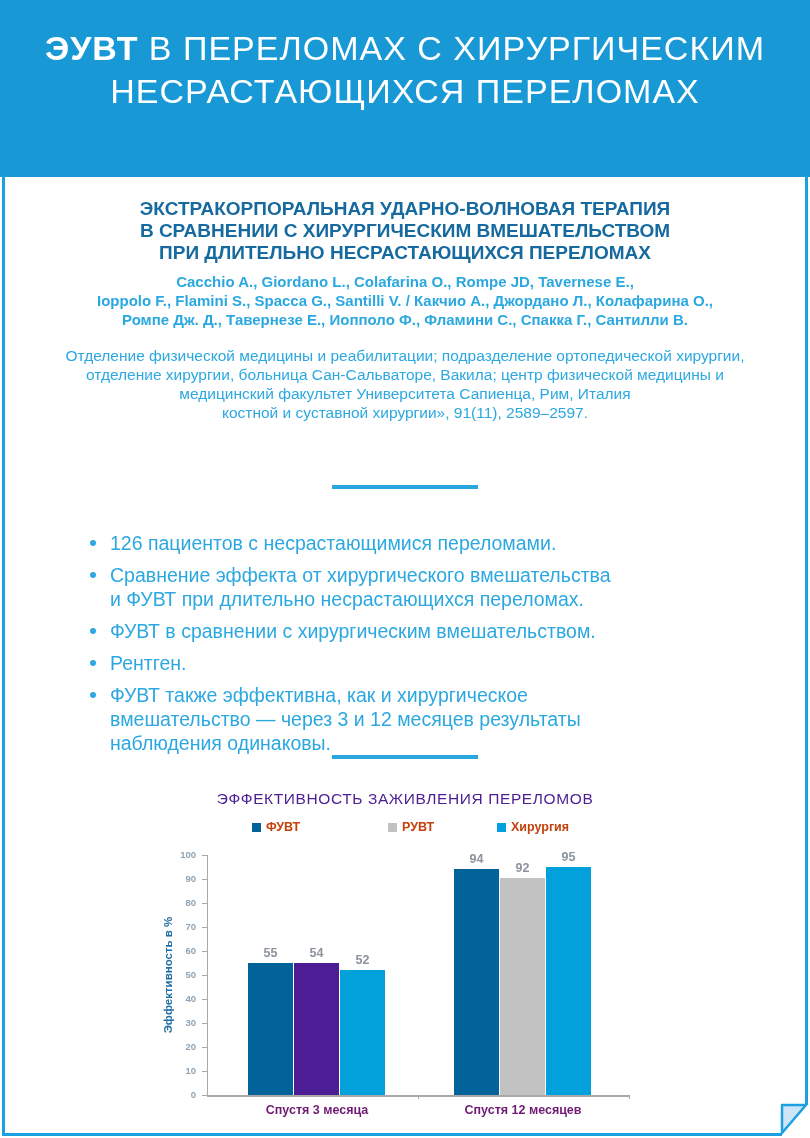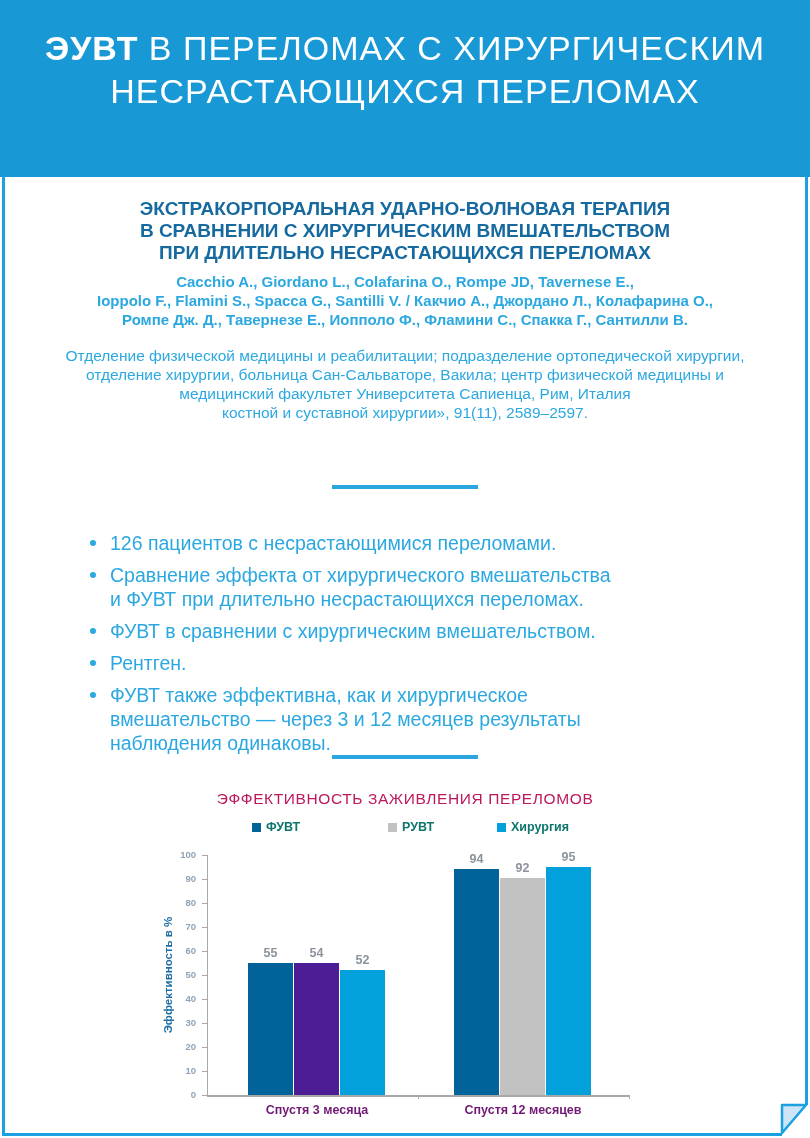--- a/index.html
+++ b/index.html
@@ -26,24 +26,24 @@
   .divider.d1{top:485px;}
   .divider.d2{top:755px;}
   
   .bullets{position:absolute;top:531px;left:88px;width:660px;list-style:none;margin:0;padding:0;}
   .bullets li{position:relative;padding-left:22px;margin-bottom:8px;color:#2CA8E0;
     font-size:19.5px;line-height:24px;font-weight:400;}
   .bullets li .dot{position:absolute;left:2px;top:9px;width:6px;height:6px;border-radius:50%;
     background:#2CA8E0;}
   .bullets li .bline{display:block;}
   
-  .chart-title{position:absolute;top:790px;left:0;right:0;text-align:center;color:#be185d;
+  .chart-title{position:absolute;top:790px;left:0;right:0;text-align:center;color:#4c1d95;
     font-size:15.5px;font-weight:400;letter-spacing:0.6px;}
   .legend{position:absolute;top:820px;left:0;right:0;height:18px;}
-  .legend-item{position:absolute;display:flex;align-items:center;gap:5px;color:#0f766e;
+  .legend-item{position:absolute;display:flex;align-items:center;gap:5px;color:#c2410c;
     font-size:12.5px;font-weight:700;}
   .legend-swatch{width:9px;height:9px;display:inline-block;}
   .chart{position:absolute;top:845px;left:0;width:810px;height:293px;}
   .plot-area{position:absolute;left:207px;top:10px;width:421px;height:240px;
     border-left:1px solid #A8A8A8;border-bottom:2px solid #A8A8A8;}
   .y-axis{position:absolute;left:160px;top:0;width:42px;height:100%;}
   .ytick-label{position:absolute;right:6px;color:#8FA3B5;font-size:9.5px;font-weight:700;
     width:36px;text-align:right;}
   .ytick-mark{position:absolute;left:202px;width:5px;height:1px;background:#A8A8A8;}
   .y-title{position:absolute;left:122px;top:130px;width:200px;text-align:center;

